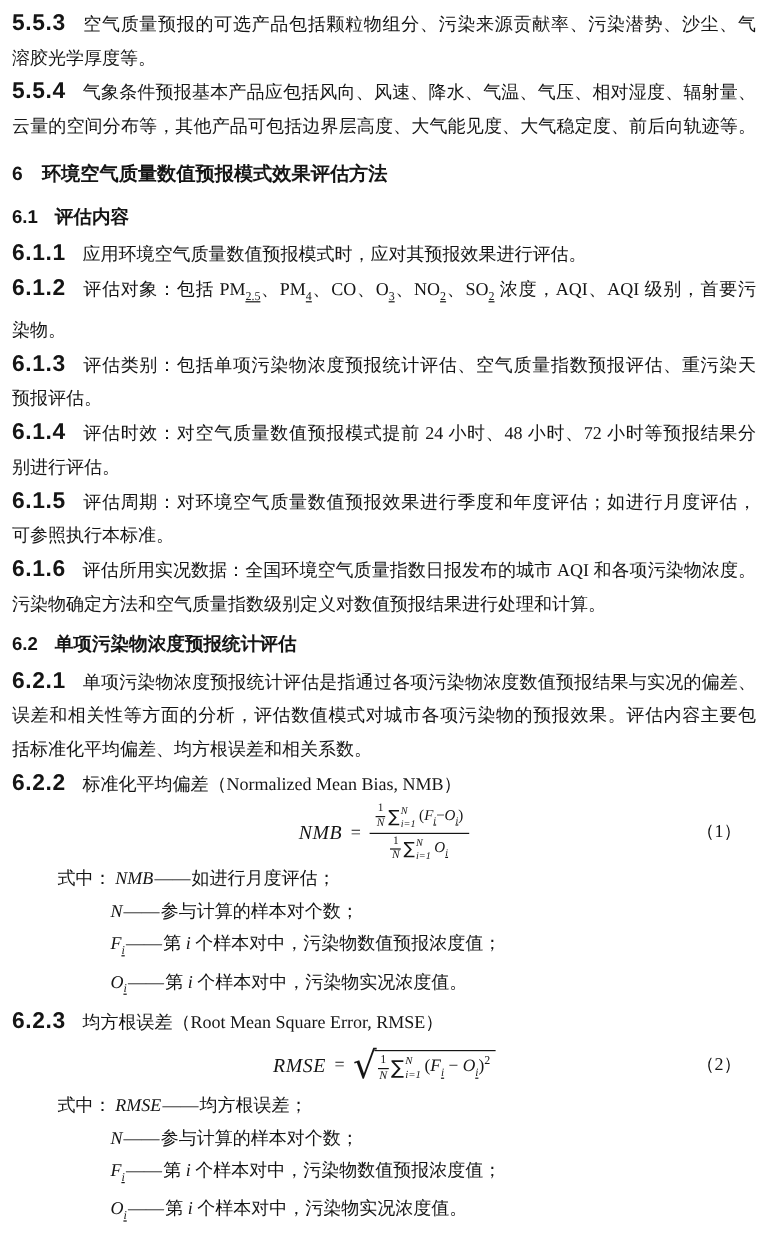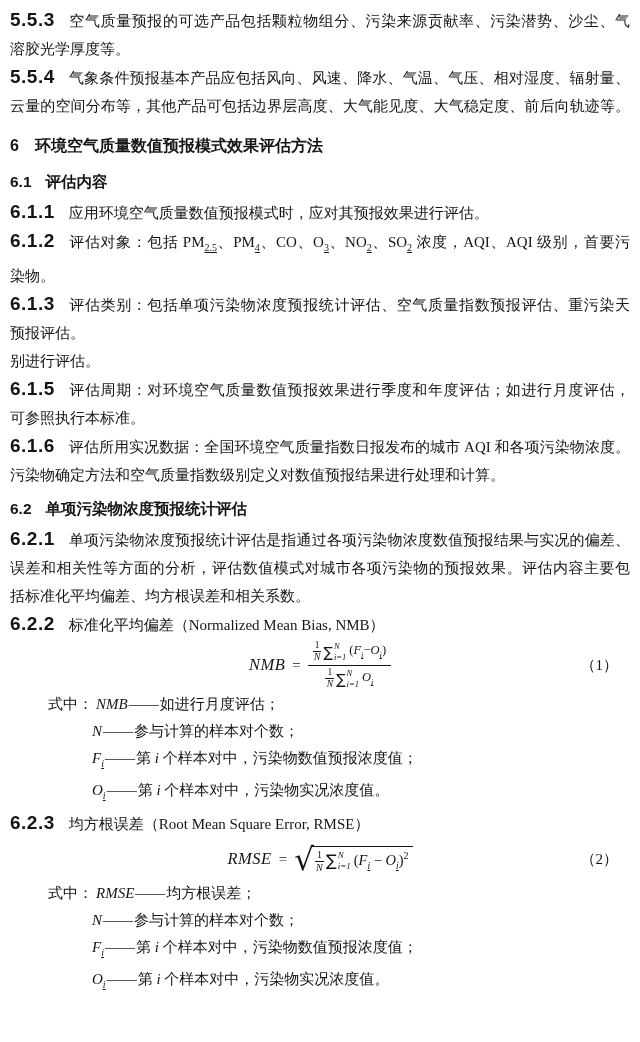--- a/index.html
+++ b/index.html
@@ -82,20 +82,21 @@
       </div>
       <div class="para">
         <div class="line full"><span class="cnum">6.1.2</span><span>评估对象：包括 PM</span><sub>2.5</sub><span>、PM</span><sub>4</sub><span>、CO、O</span><sub>3</sub><span>、NO</span><sub>2</sub><span>、SO</span><sub>2</sub><span> 浓度，AQI、AQI 级别，首要污</span></div>
         <div class="line"><span>染物。</span></div>
       </div>
       <div class="para">
         <div class="line full"><span class="cnum">6.1.3</span><span>评估类别：包括单项污染物浓度预报统计评估、空气质量指数预报评估、重污染天</span></div>
         <div class="line"><span>预报评估。</span></div>
       </div>
       <div class="para">
+        <div class="line full"><span class="cnum">6.1.4</span><span>评估时效：对空气质量数值预报模式提前 24 小时、48 小时、72 小时等预报结果分</span></div>
         <div class="line"><span>别进行评估。</span></div>
       </div>
       <div class="para">
         <div class="line full"><span class="cnum">6.1.5</span><span>评估周期：对环境空气质量数值预报效果进行季度和年度评估；如进行月度评估，</span></div>
         <div class="line"><span>可参照执行本标准。</span></div>
       </div>
       <div class="para">
         <div class="line full"><span class="cnum">6.1.6</span><span>评估所用实况数据：全国环境空气质量指数日报发布的城市 AQI 和各项污染物浓度。</span></div>
       </div>
       <div class="para">

